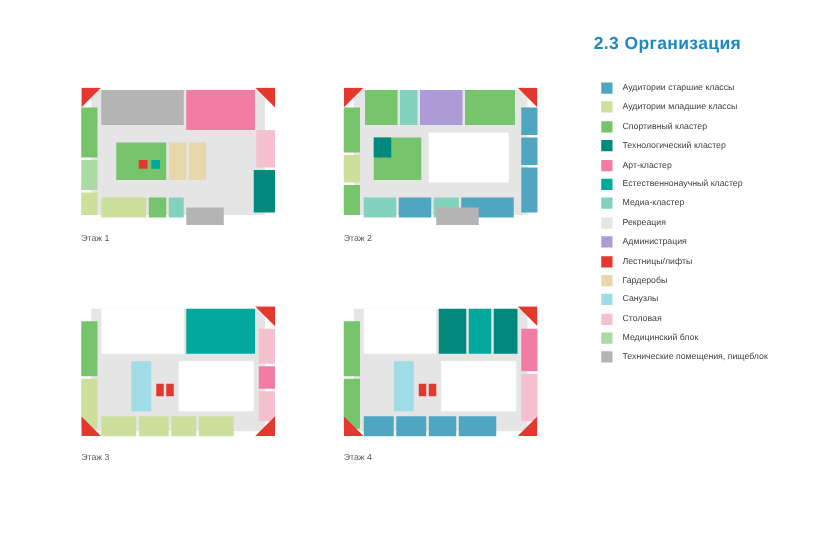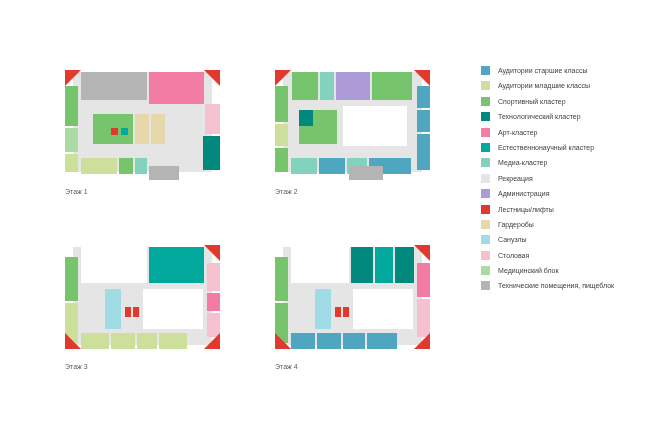--- a/index.html
+++ b/index.html
@@ -22,20 +22,21 @@
   .tri-tr { clip-path:polygon(0 0, 100% 0, 100% 100%); }
   .tri-bl { clip-path:polygon(0 0, 0 100%, 100% 100%); }
   .tri-br { clip-path:polygon(100% 0, 100% 100%, 0 100%); }
   .floor-label { position:absolute; left:0; top:118px; font-size:7px; color:#58595b; }
 </style>
 </head>
 <body>
 
 <div class="canvas">
 
+  <div class="page-title" style="color: rgb(30, 135, 197);">2.3 Организация</div>
 
   <div class="legend">
       <div class="legend-item">
         <span class="swatch" style="background: rgb(79, 166, 193);"></span>
         <span class="legend-label">Аудитории старшие классы</span>
       </div>
       <div class="legend-item">
         <span class="swatch" style="background: rgb(204, 223, 155);"></span>
         <span class="legend-label">Аудитории младшие классы</span>
       </div>

